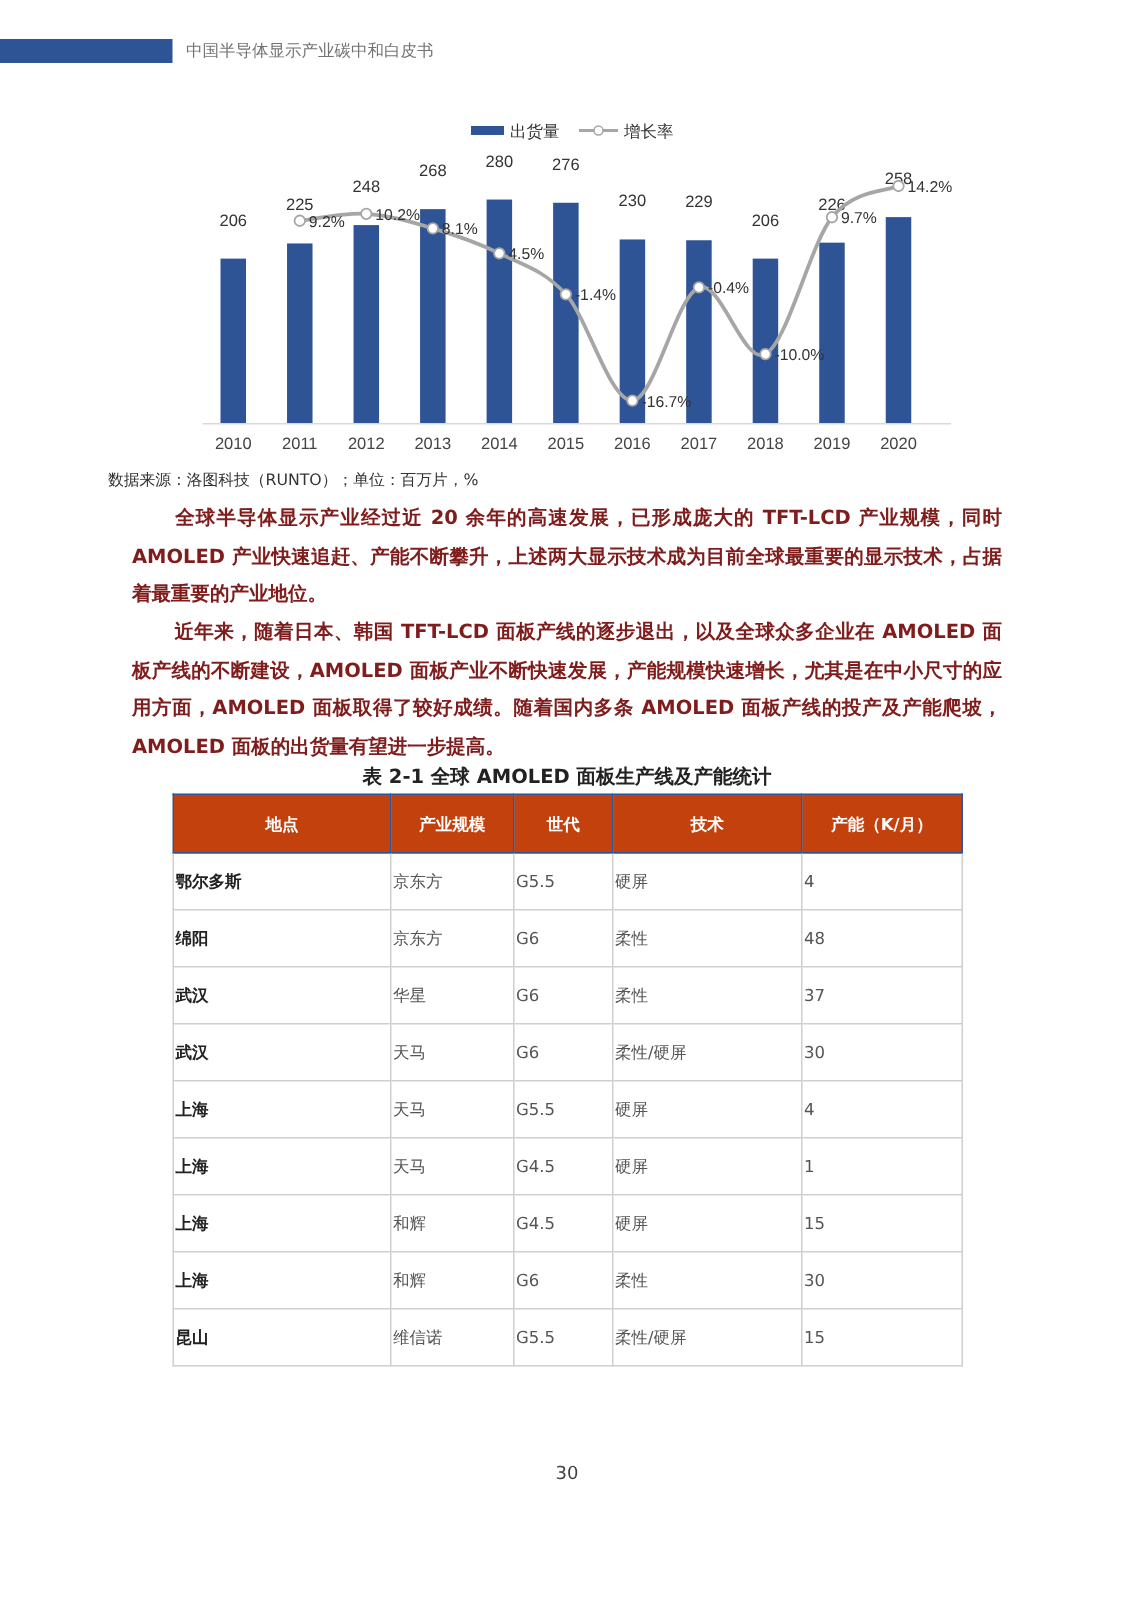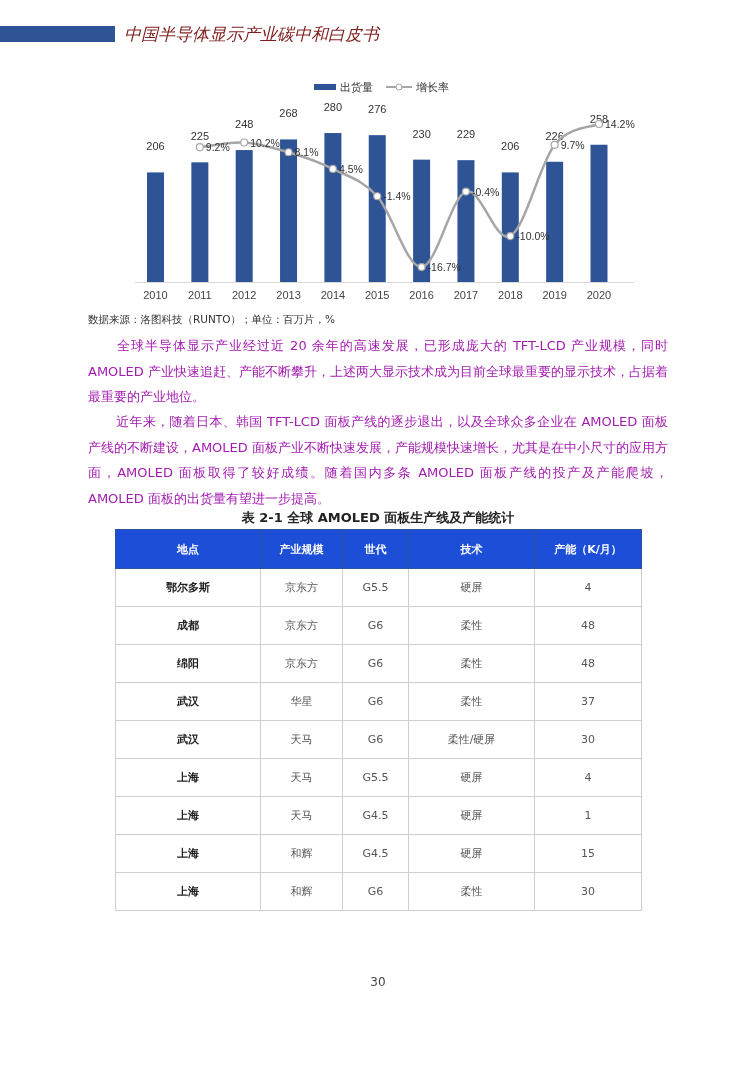--- a/index.html
+++ b/index.html
@@ -1,28 +1,28 @@
 <!DOCTYPE html>
 <html><head>
 <meta charset="utf-8">
 <style>
   html, body { margin: 0; padding: 0; background: #ffffff; }
   body { width: 756px; height: 1068px; position: relative; overflow: hidden;
          font-family: "DejaVu Sans", "Liberation Sans", sans-serif; color: #222; }
   .header-bar { position: absolute; left: 0; top: 26px; width: 115px; height: 16px; background: #2f5496; }
-  .header-title { position: absolute; left: 124px; top: 26px; font-size: 17px; color: #7f1d1d; line-height: 16px; font-style: italic; }
+  .header-title { position: absolute; left: 124px; top: 26px; font-size: 11px; color: #737373; line-height: 16px; }
   .chart { position: absolute; left: 0; top: 0; width: 756px; height: 310px; }
   .chart svg { position: absolute; left: 0; top: 0; }
-  .source { position: absolute; left: 88px; top: 313px; font-size: 10.5px; color: #333; }
-  .para { position: absolute; left: 88px; width: 580px; font-size: 13px; line-height: 25.5px; color: #a21caf; text-align: justify; }
+  .source { position: absolute; left: 72px; top: 313px; font-size: 10.5px; color: #333; }
+  .para { position: absolute; left: 88px; width: 580px; font-size: 13px; line-height: 25.5px; color: #7f1d1d; text-align: justify; font-weight: bold; }
   .para .indent { display: inline-block; width: 28px; }
   .table-caption { position: absolute; left: 0; width: 756px; top: 509px; text-align: center; font-size: 13px; font-weight: bold; color: #222; }
   table.data { position: absolute; left: 115px; top: 529px; width: 527px; border-collapse: collapse; font-size: 11px; }
-  table.data th { background: #1d4ed8; color: #fff; height: 36px; font-weight: bold; font-size: 11px; border: 1px solid #2f5496; }
-  table.data td { height: 35px; text-align: center; border: 1px solid #cfcfcf; color: #555; }
+  table.data th { background: #c2410c; color: #fff; height: 36px; font-weight: bold; font-size: 11px; border: 1px solid #2f5496; }
+  table.data td { height: 35px; text-align: left; border: 1px solid #cfcfcf; color: #555; }
   table.data td.loc { color: #222; font-weight: bold; }
   .page-num { position: absolute; left: 0; width: 756px; top: 975px; text-align: center; font-size: 12px; color: #444; }
 </style>
 </head>
 <body>
 
 <div class="header-bar"></div>
 <div class="header-title">中国半导体显示产业碳中和白皮书</div>
 
 <div class="chart">
@@ -109,27 +109,20 @@
   </thead>
   <tbody id="table-body">
       <tr>
         <td class="loc">鄂尔多斯</td>
         <td>京东方</td>
         <td>G5.5</td>
         <td>硬屏</td>
         <td>4</td>
       </tr>
       <tr>
-        <td class="loc">成都</td>
-        <td>京东方</td>
-        <td>G6</td>
-        <td>柔性</td>
-        <td>48</td>
-      </tr>
-      <tr>
         <td class="loc">绵阳</td>
         <td>京东方</td>
         <td>G6</td>
         <td>柔性</td>
         <td>48</td>
       </tr>
       <tr>
         <td class="loc">武汉</td>
         <td>华星</td>
         <td>G6</td>
@@ -164,16 +157,23 @@
         <td>硬屏</td>
         <td>15</td>
       </tr>
       <tr>
         <td class="loc">上海</td>
         <td>和辉</td>
         <td>G6</td>
         <td>柔性</td>
         <td>30</td>
       </tr>
+      <tr>
+        <td class="loc">昆山</td>
+        <td>维信诺</td>
+        <td>G5.5</td>
+        <td>柔性/硬屏</td>
+        <td>15</td>
+      </tr>
     </tbody>
 </table>
 
 <div class="page-num">30</div>
 
 </body></html>

